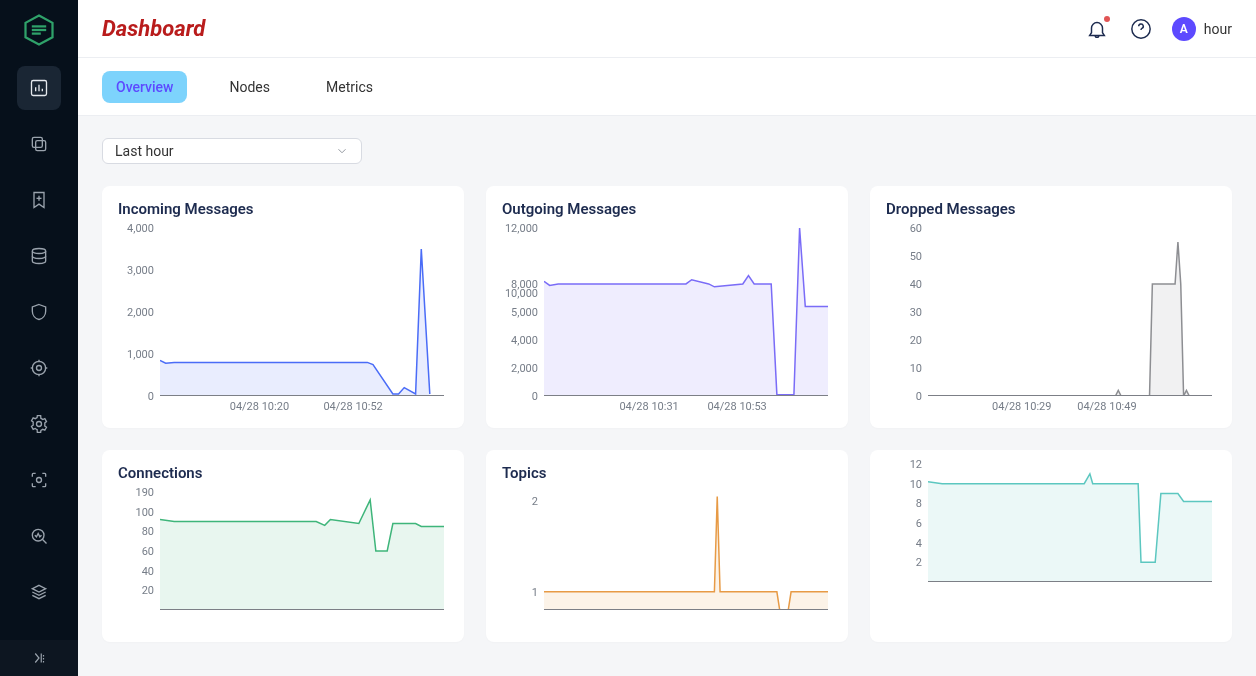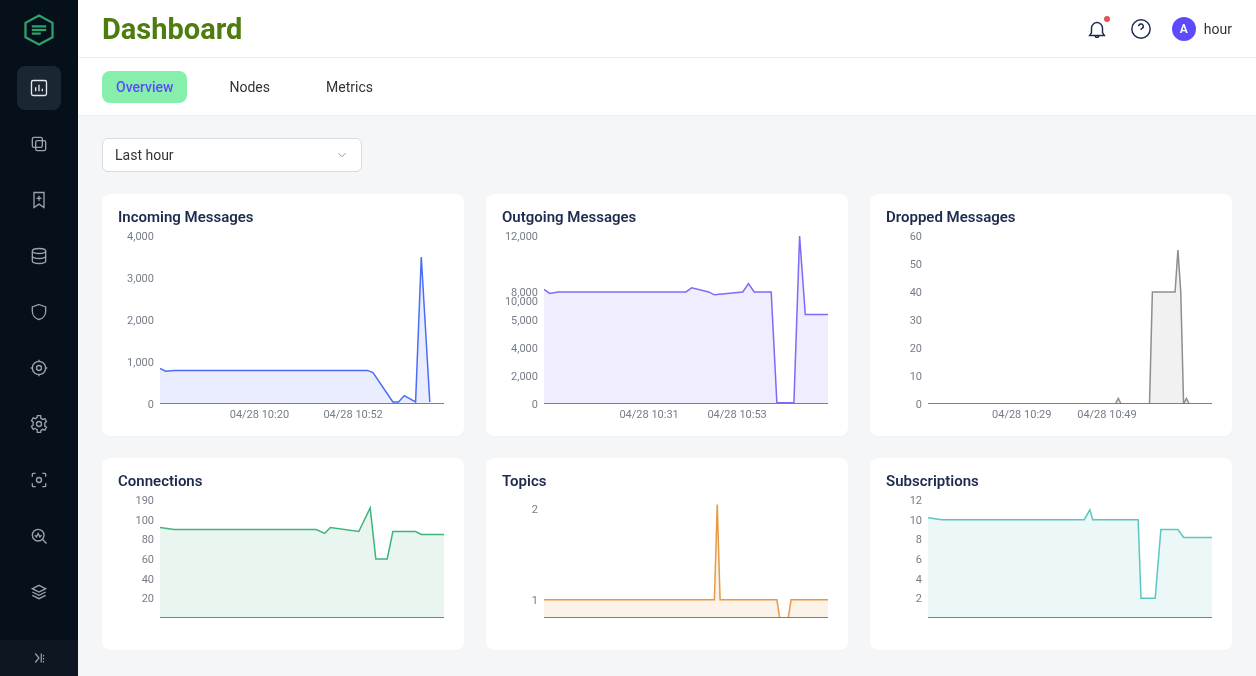--- a/index.html
+++ b/index.html
@@ -8,35 +8,35 @@
   .sidebar { width: 78px; background: #06101b; display: flex; flex-direction: column; align-items: center; padding-top: 12px; position: relative; }
   .logo { width: 36px; height: 36px; margin-bottom: 18px; display:flex; align-items:center; justify-content:center; }
   .sidebar-item { width: 44px; height: 44px; border-radius: 8px; display:flex; align-items:center; justify-content:center; margin-bottom: 12px; cursor:pointer; color:#9aa3ad; }
   .sidebar-item.active { background:#1a2634; color:#e5e9ee; }
   .sidebar-item svg { width: 20px; height: 20px; stroke: currentColor; fill:none; stroke-width:1.6; }
   .sidebar-bottom { margin-top:auto; width:100%; height:36px; background:#0d1621; display:flex; align-items:center; justify-content:center; color:#9aa3ad; cursor:pointer; }
   .sidebar-bottom svg { width:18px; height:18px; stroke: currentColor; fill:none; stroke-width:1.6; }
 
   .main { flex:1; display:flex; flex-direction:column; background:#fff; }
   .header { height:58px; display:flex; align-items:center; padding:0 24px; border-bottom:1px solid #eceef2; }
-  .page-title { font-size:29px; font-weight:700; color:#4d7c0f; }
+  .page-title { font-size:22px; font-weight:700; color:#b91c1c;font-style:italic; }
   .header-right { margin-left:auto; display:flex; align-items:center; gap:18px; }
   .icon-btn { width:26px; height:26px; position:relative; cursor:pointer; color:#1d2b4f; display:flex; align-items:center; justify-content:center; }
   .icon-btn svg { width:22px; height:22px; stroke:currentColor; fill:none; stroke-width:1.6; }
   .notif-dot { position:absolute; top:0px; right:0px; width:6px; height:6px; background:#e15454; border-radius:50%; }
   .user { display:flex; align-items:center; gap:8px; cursor:pointer; }
   .avatar { width:24px; height:24px; border-radius:50%; background:#5d4aff; color:#fff; font-size:12px; font-weight:600; display:flex; align-items:center; justify-content:center; }
   .username { font-size:14px; color:#333; }
 
   .tabs { height:58px; display:flex; align-items:center; padding:0 24px; gap:28px; border-bottom:1px solid #eceef2; }
   .tab { font-size:14px; color:#333; padding:8px 14px; border-radius:8px; cursor:pointer; }
-  .tab.active { background:#86efac; color:#5d4aff; font-weight:500; }
+  .tab.active { background:#7dd3fc; color:#5d4aff; font-weight:500; }
 
   .content { flex:1; background:#f5f6f8; padding:22px 24px; overflow:hidden; }
-  .timerange { display:inline-flex; align-items:center; justify-content:space-between; width:260px; height:34px; border:1px solid #d8dbe2; border-radius:6px; background:#fff; padding:0 12px; font-size:14px; color:#333; cursor:pointer; margin-bottom:22px; }
+  .timerange { display:inline-flex; align-items:center; justify-content:space-between; width:260px; height:26px; border:1px solid #d8dbe2; border-radius:6px; background:#fff; padding:0 12px; font-size:14px; color:#333; cursor:pointer; margin-bottom:22px; }
   .timerange svg { width:14px; height:14px; stroke:#8a8f98; fill:none; stroke-width:1.6; }
 
   .grid { display:grid; grid-template-columns: repeat(3, 1fr); gap:22px; }
   .card { background:#fff; border-radius:8px; padding:14px 16px 10px; box-shadow: 0 1px 2px rgba(0,0,0,0.02); }
   .card-title { font-size:15px; font-weight:600; color:#1d2b4f; margin-bottom:10px; }
   .chart { position:relative; width:100%; }
   .chart.tall { height:190px; }
   .chart.short { height:140px; }
   .y-axis { position:absolute; left:0; top:0; bottom:22px; width:40px; }
   .y-tick { position:absolute; right:4px; font-size:11px; color:#767d88; transform:translateY(-50%); text-align:right; width:36px; }
@@ -289,21 +289,20 @@
                 <svg viewBox="0 0 300 100" preserveAspectRatio="none">
                   <path d="M0.0,100 L0.0,84.6 L180.0,84.6 L183.0,3.8 L186.0,84.6 L189.0,84.6 L246.0,84.6 L249.0,100.0 L258.0,100.0 L261.0,84.6 L270.0,84.6 L300.0,84.6 L300.0,100 Z" fill="#e79a45" fill-opacity="0.12" stroke="none"></path>
                   <path d="M0.0,84.6 L180.0,84.6 L183.0,3.8 L186.0,84.6 L189.0,84.6 L246.0,84.6 L249.0,100.0 L258.0,100.0 L261.0,84.6 L270.0,84.6 L300.0,84.6" fill="none" stroke="#e79a45" stroke-width="1.5" vector-effect="non-scaling-stroke"></path>
                 </svg>
               </div>
               <div class="baseline"></div>
               <div class="x-axis"></div>
             </div>
         </div>
         <div class="card">
-          <div class="card-title">Subscriptions</div>
           <div class="chart short">
               <div class="y-axis">
                 <div class="y-tick" style="top: 98.3333px;">2</div>
                 <div class="y-tick" style="top: 78.6667px;">4</div>
                 <div class="y-tick" style="top: 59px;">6</div>
                 <div class="y-tick" style="top: 39.3333px;">8</div>
                 <div class="y-tick" style="top: 19.6667px;">10</div>
                 <div class="y-tick" style="top: 0px;">12</div>
               </div>
               <div class="plot">

